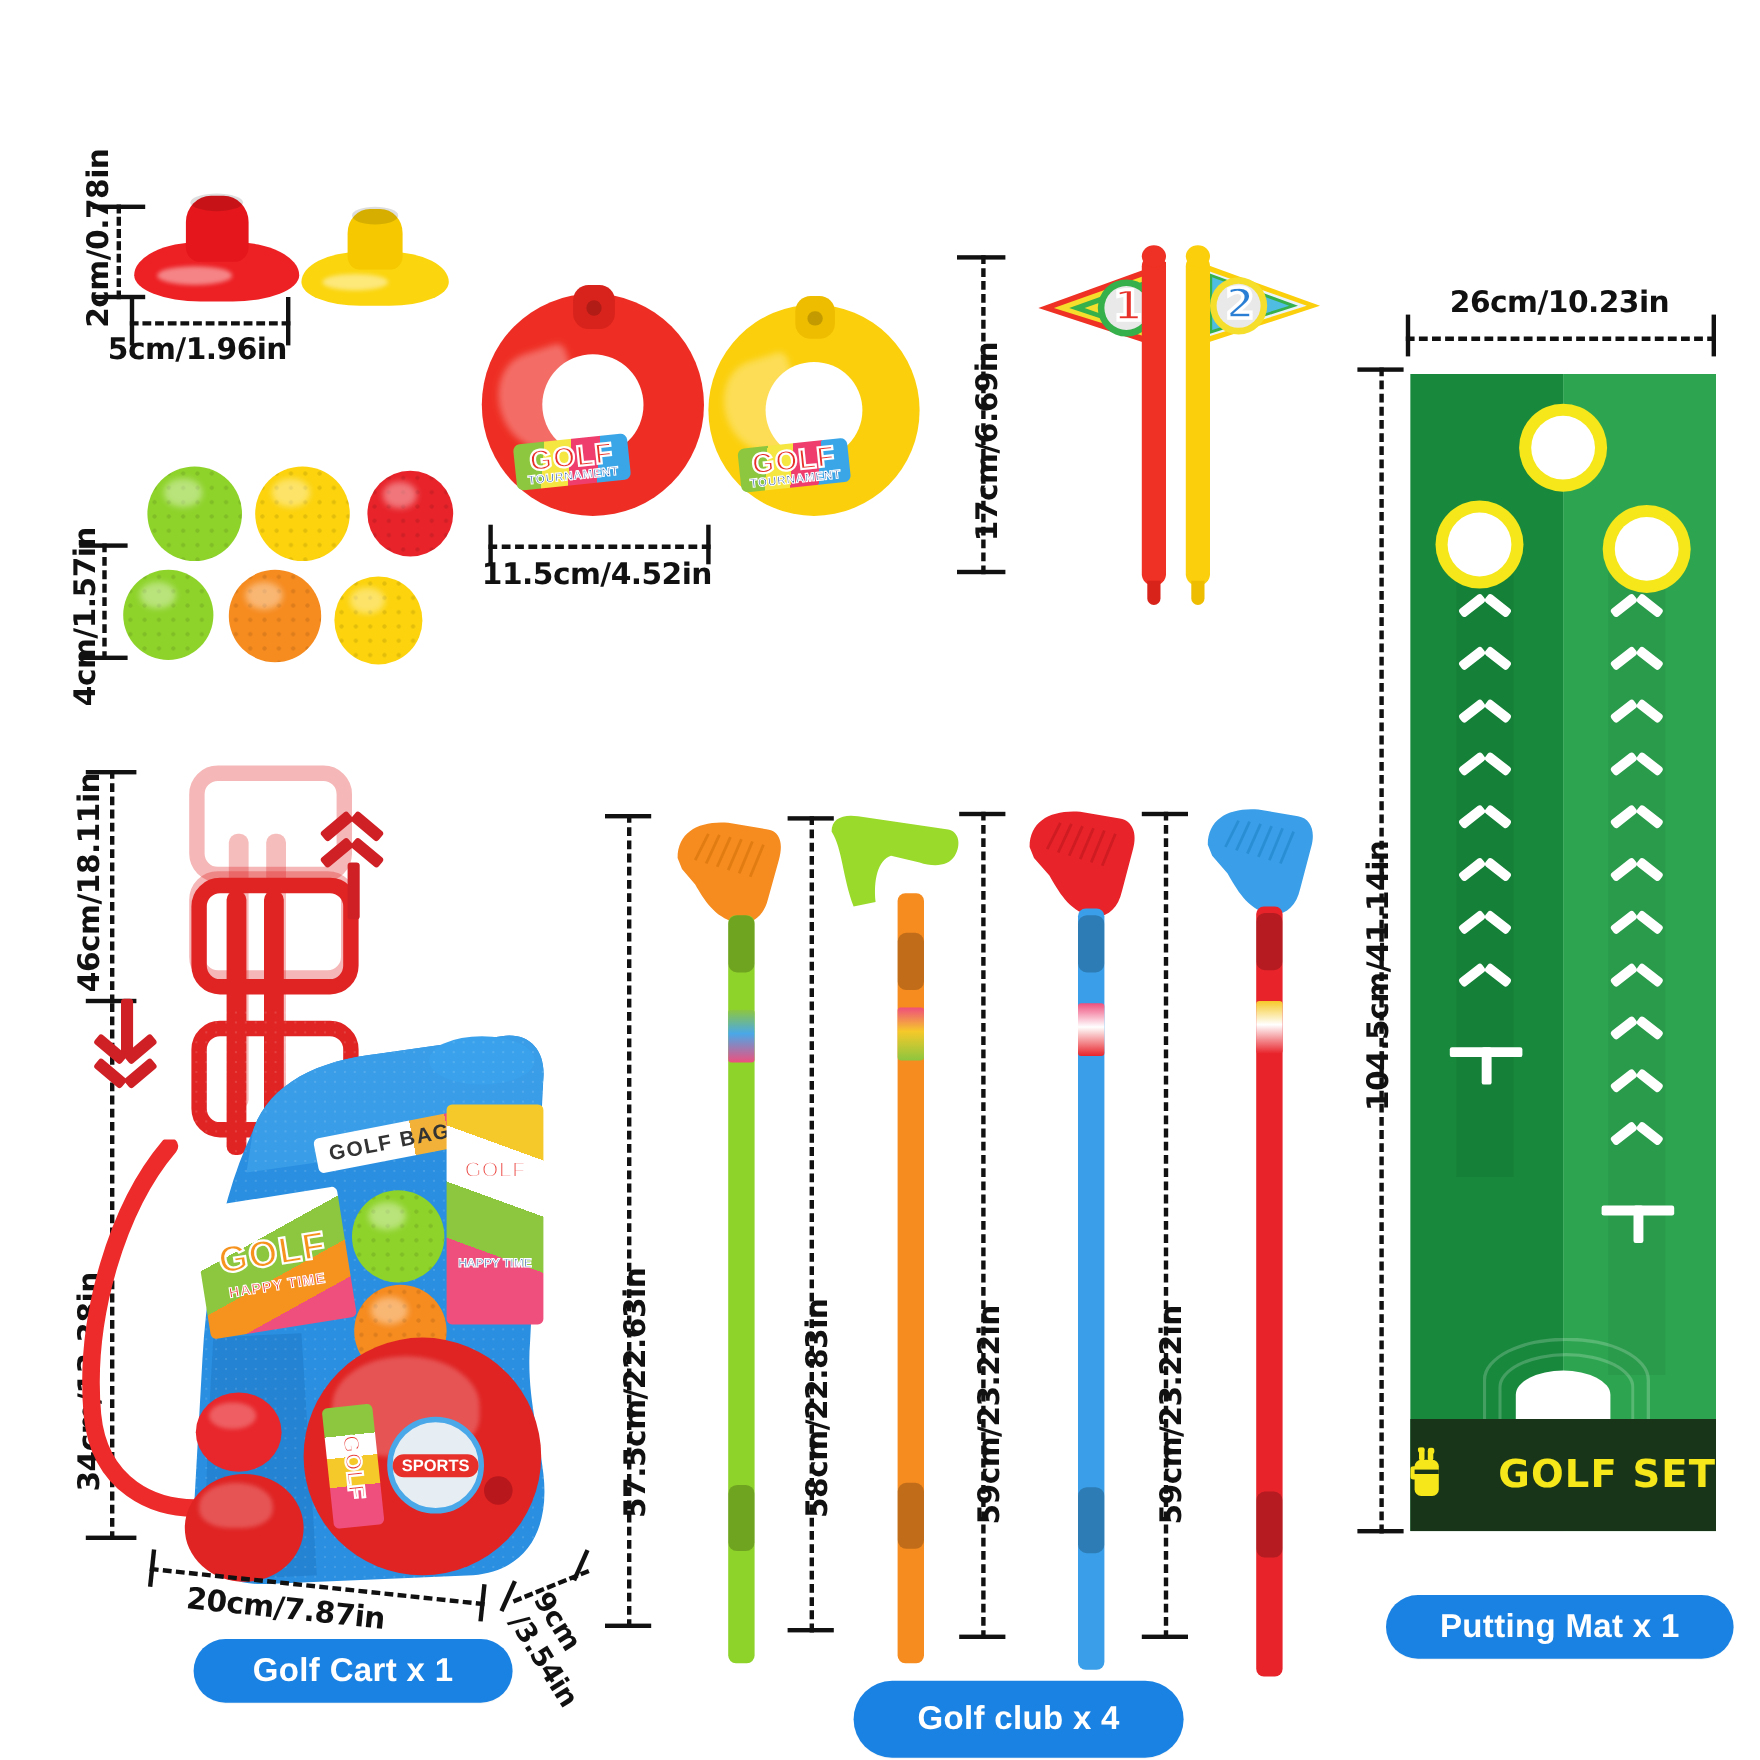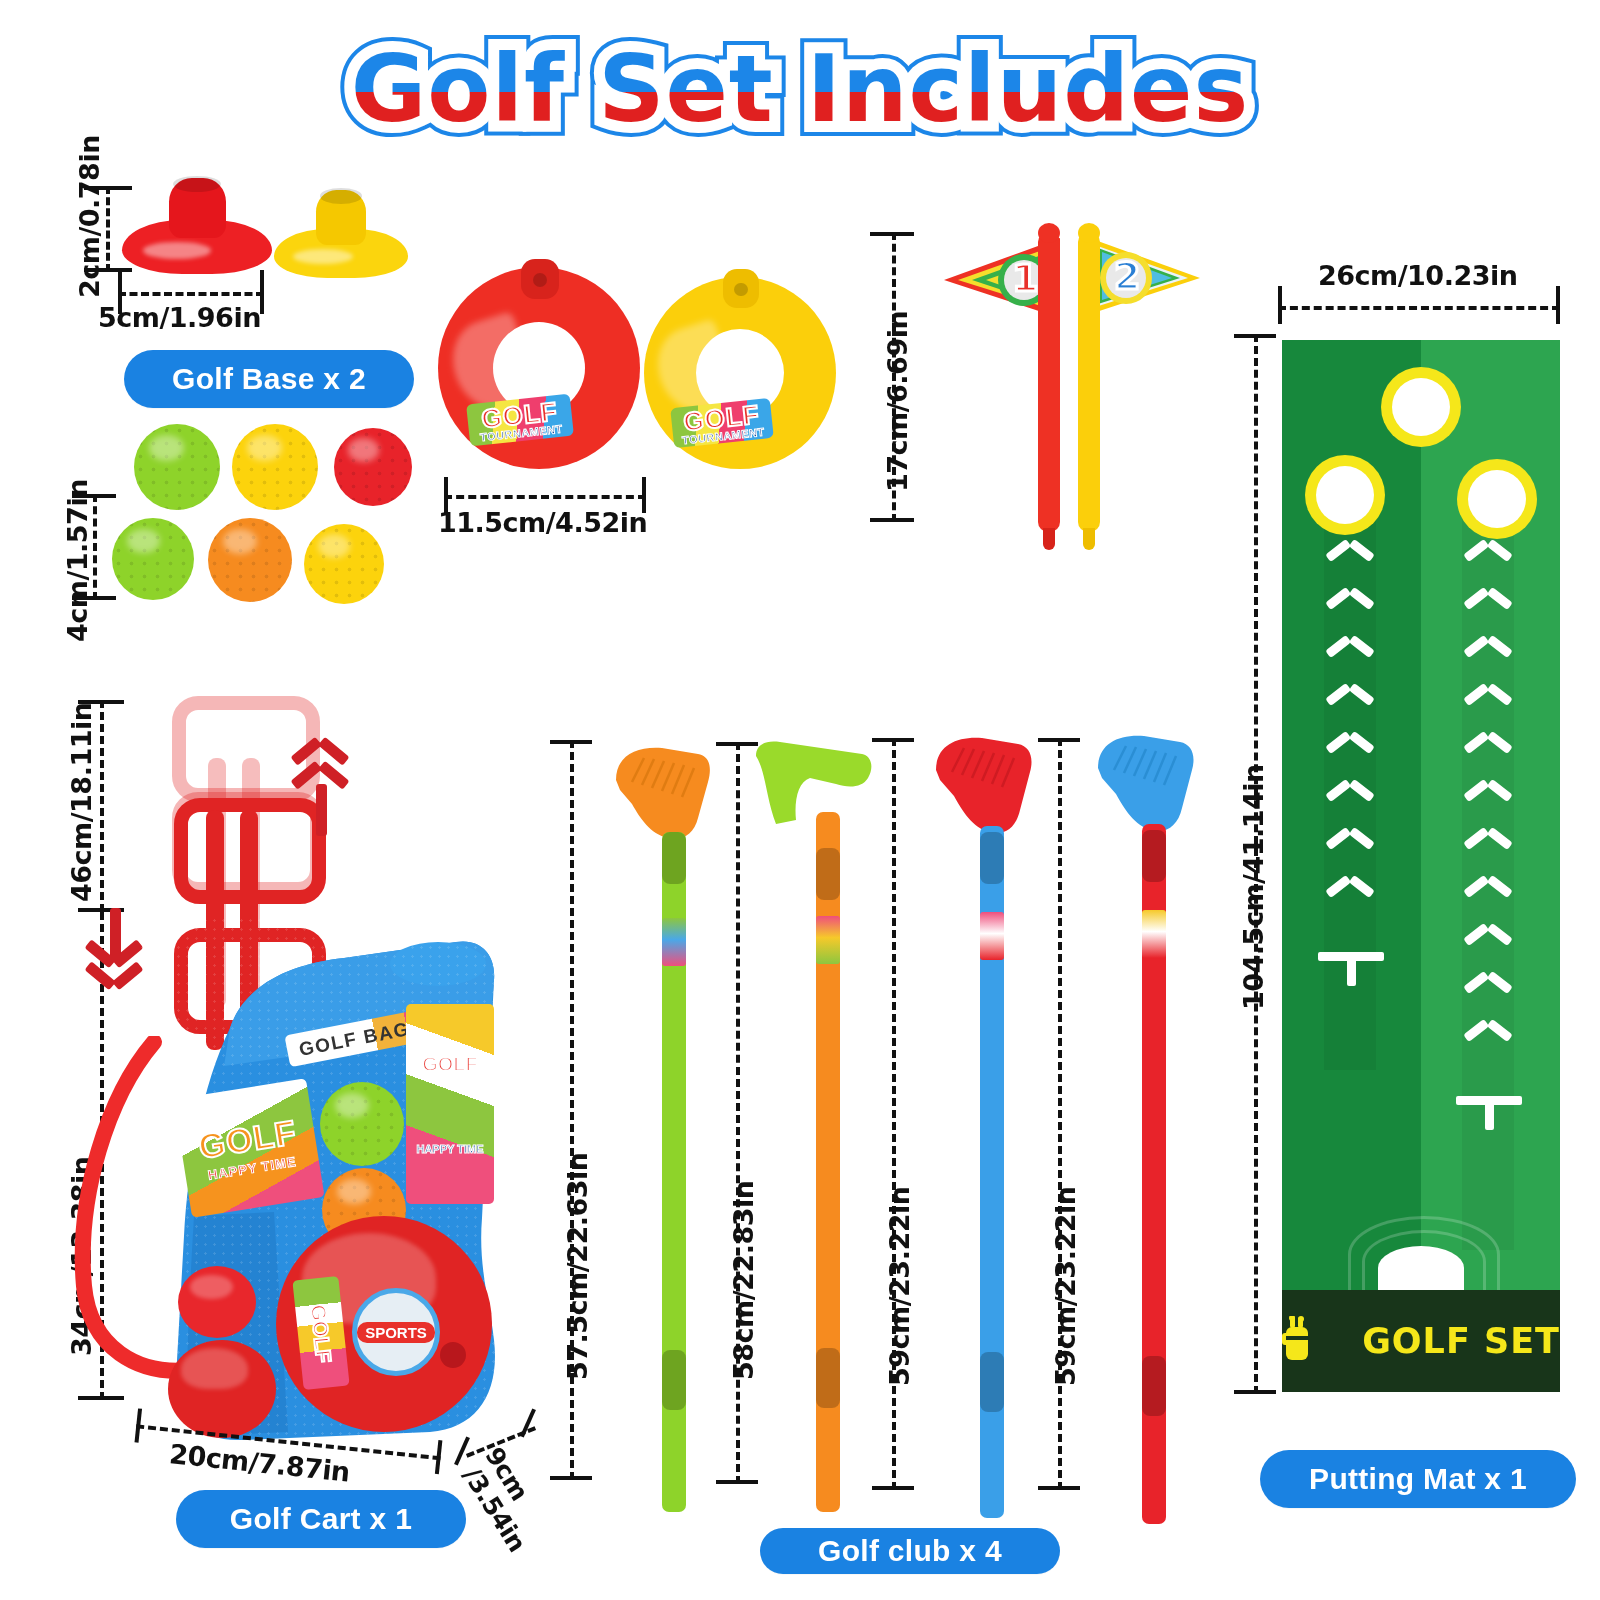--- a/index.html
+++ b/index.html
@@ -164,27 +164,20 @@
   
   .shaft{position:absolute;border-radius:7px;}
   .grip{position:absolute;border-radius:8px;opacity:.22;background:#000;}
   .club-sticker{position:absolute;border-radius:3px;overflow:hidden;}
 </style>
 </head>
 <body>
 
 <div class="stage">
 
-  <div class="abs" id="title">
-    <span class="t-wrap">
-      <span class="t-blueline">Golf Set Includes</span>
-      <span class="t-base">Golf Set Includes</span>
-      <span class="t-fill">Golf Set Includes</span>
-    </span>
-  </div>
 
   <div class="abs" style="left:36px;top:150px;width:420px;height:260px;">
 
     <div class="abs cap-h" style="left:48px;top:36px;width:48px;"></div>
     <div class="abs dline-v" style="left:70px;top:36px;height:86px;"></div>
     <div class="abs cap-h" style="left:48px;top:118px;width:48px;"></div>
     <div class="abs dim v" style="left:38px;top:148px;">2cm/0.78in</div>
 
     <div class="abs cap-v" style="left:82px;top:120px;height:44px;"></div>
     <div class="abs dline-h" style="left:82px;top:142px;width:146px;"></div>
@@ -198,21 +191,20 @@
       <div class="gloss"></div>
     </div>
 
     <div class="tee" style="left:238px;top:40px;width:134px;height:88px;">
       <div class="skirt" style="background:#fbd50d;"></div>
       <div class="neck" style="background:#f5c800;"></div>
       <div class="lip"></div>
       <div class="gloss"></div>
     </div>
 
-    <div class="pill abs" style="left:88px;top:200px;width:290px;height:58px;">Golf Base x 2</div>
   </div>
 
   <div class="abs" style="left:36px;top:410px;width:420px;height:260px;">
     <div class="abs cap-h" style="left:36px;top:84px;width:44px;"></div>
     <div class="abs dline-v" style="left:57px;top:84px;height:106px;"></div>
     <div class="abs cap-h" style="left:36px;top:186px;width:44px;"></div>
     <div class="abs dim v" style="left:26px;top:232px;">4cm/1.57in</div>
 
     <div class="ball" style="left:98px;top:14px;width:86px;height:86px;background:#8ed32a;">
         <div class="dim-tex"></div>
@@ -569,16 +561,16 @@
           <line x1="80" y1="21" x2="68" y2="50"></line>
             <line x1="90" y1="24" x2="78" y2="53"></line>
         </g>
       </svg>
     </div>
     <div class="shaft" style="left:622px;top:104px;width:24px;height:700px;background:#e8232a;"></div>
     <div class="grip" style="left:622px;top:110px;width:24px;height:52px;"></div>
     <div class="grip" style="left:622px;top:636px;width:24px;height:60px;"></div>
     <div class="club-sticker" style="left:622px;top:190px;width:24px;height:48px;background:linear-gradient(180deg,#f6c92a,#ffffff 45%,#e8232a);"></div>
 
-    <div class="pill abs" style="left:240px;top:808px;width:300px;height:46px;text-align:center;">Golf club x 4</div>
+    <div class="pill abs" style="left:256px;top:808px;width:300px;height:70px;text-align:center;">Golf club x 4</div>
   </div>
 
 </div>
 
 </body></html>

